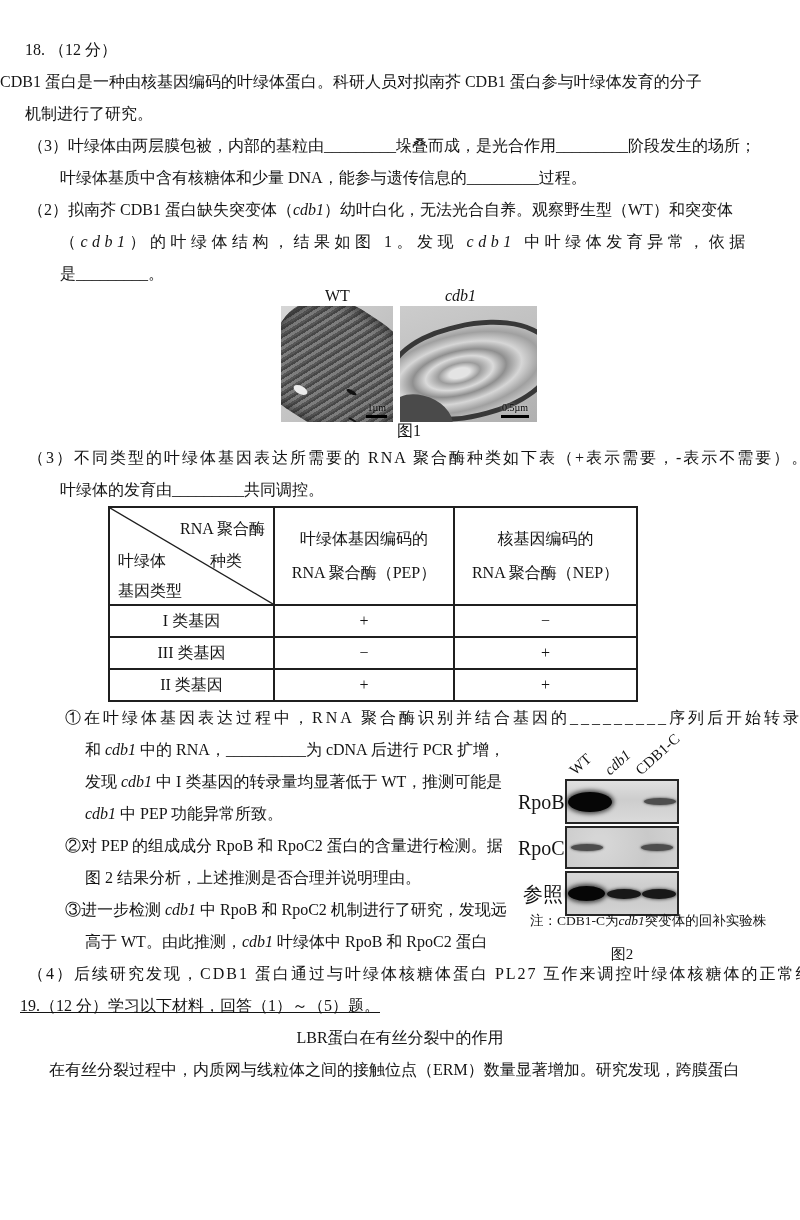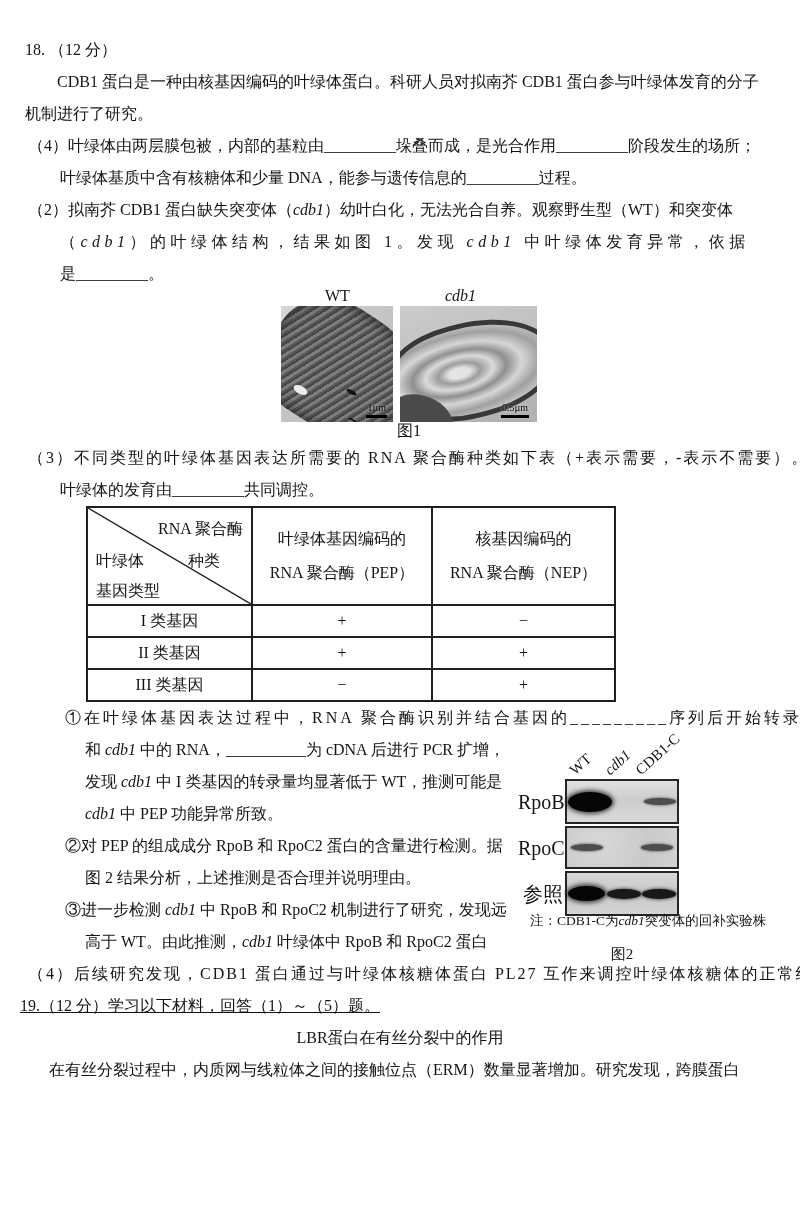--- a/index.html
+++ b/index.html
@@ -2,21 +2,21 @@
 <html><head>
 <meta charset="utf-8">
 <style>
   html,body{margin:0;padding:0;background:#ffffff;}
   .page{position:relative;width:800px;height:1220px;background:#fff;color:#141414;
         font-family:"Liberation Serif","DejaVu Serif",serif;font-size:16px;overflow:hidden;}
   .ln{height:32px;line-height:32px;white-space:nowrap;}
   .it, .it span{font-style:italic;}
   .first-pad{padding-top:34px;}
   .pl-head{padding-left:25px;}
-  .pl-ind{padding-left:57px;}
+  .pl-ind{}
   .pl-item{padding-left:28px;}
   .pl-hang{padding-left:60px;}
   .pl-sub{padding-left:65px;}
   .pl-subc{padding-left:85px;}
   .pl-q19{padding-left:20px;text-decoration:underline;}
   .pl-para{padding-left:49px;}
   .spread{letter-spacing:4.5px;}
   .spread-m{letter-spacing:3px;}
   .spread-xs{letter-spacing:2px;}
   .center{text-align:center;}
@@ -41,21 +41,21 @@
           background:radial-gradient(ellipse at 42% 50%,#e4e4e4 8%,#9c9c9c 16%,#dadada 26%,#8f8f8f 36%,#d6d6d6 48%,#a0a0a0 62%,#c8c8c8 76%);}
   .cdb-dark{position:absolute;left:-10px;bottom:-16px;width:64px;height:42px;background:#4a4a4a;
           border-radius:50%;transform:rotate(22deg);}
   .scalebar{position:absolute;bottom:4px;font-size:10px;line-height:15px;color:#050505;
           border-bottom:3px solid #000;padding:0 1px;text-shadow:0 0 3px #d9d9d9;}
   .sb-wt{right:6px;}
   .sb-cdb{right:8px;}
   .fig-cap1{position:absolute;left:0;right:0;top:130px;text-align:center;height:22px;line-height:22px;}
 
   
-  .table-wrap{padding-left:86px;height:196px;}
+  .table-wrap{padding-left:108px;height:196px;}
   table.rnatable{border-collapse:collapse;width:528px;table-layout:fixed;}
   table.rnatable td{border:2px solid #1f1f1f;text-align:center;vertical-align:middle;
                     font-size:16px;padding:0;}
   td.hdr{height:96px;line-height:34px;}
   td.rowcell{height:30px;line-height:30px;}
   td.corner{position:relative;}
   .corner svg{position:absolute;left:0;top:0;width:100%;height:100%;}
   .corner .ct{position:absolute;top:4px;right:8px;}
   .corner .cm1{position:absolute;top:36px;left:8px;}
   .corner .cm2{position:absolute;top:36px;left:100px;}
@@ -87,21 +87,21 @@
 </head>
 <body>
 
 <div class="page">
 
   <div class="ln pl-head first-pad"><span>18. （12 分）</span></div>
 
   <div class="ln pl-ind"><span>CDB1 蛋白是一种由核基因编码的叶绿体蛋白。科研人员对拟南芥 CDB1 蛋白参与叶绿体发育的分子</span></div>
   <div class="ln pl-head"><span>机制进行了研究。</span></div>
 
-  <div class="ln pl-item"><span>（4）叶绿体由两层膜包被，内部的基粒由_________垛叠而成，是光合作用_________阶段发生的场所；</span></div>
+  <div class="ln pl-item"><span>（3）叶绿体由两层膜包被，内部的基粒由_________垛叠而成，是光合作用_________阶段发生的场所；</span></div>
   <div class="ln pl-hang"><span>叶绿体基质中含有核糖体和少量 DNA，能参与遗传信息的_________过程。</span></div>
 
   <div class="ln pl-item"><span>（2）拟南芥 CDB1 蛋白缺失突变体（</span><span class="it">cdb1</span><span>）幼叶白化，无法光合自养。观察野生型（WT）和突变体</span></div>
   <div class="ln pl-hang spread"><span>（</span><span class="it">cdb1</span><span>）的叶绿体结构，结果如图 1。发现 </span><span class="it">cdb1</span><span> 中叶绿体发育异常，依据</span></div>
   <div class="ln pl-hang"><span>是_________。</span></div>
 
   <div class="fig1">
     <span class="fig1-label wt"><span>WT</span></span>
     <span class="fig1-label cdb"><span class="it">cdb1</span></span>
     <div class="em em-wt">
@@ -146,27 +146,27 @@
           <div>核基因编码的</div>
           <div>RNA 聚合酶（NEP）</div>
         </td>
       </tr>
       <tr>
         <td class="rowcell">I 类基因</td>
         <td class="rowcell">+</td>
         <td class="rowcell">−</td>
       </tr>
       <tr>
-        <td class="rowcell">II 类基因</td>
-        <td class="rowcell">+</td>
-        <td class="rowcell">+</td>
-      </tr>
-      <tr>
         <td class="rowcell">III 类基因</td>
         <td class="rowcell">−</td>
+        <td class="rowcell">+</td>
+      </tr>
+      <tr>
+        <td class="rowcell">II 类基因</td>
+        <td class="rowcell">+</td>
         <td class="rowcell">+</td>
       </tr>
     </tbody>
       </table>
   </div>
 
   <div class="ln pl-sub spread-m"><span>①在叶绿体基因表达过程中，RNA 聚合酶识别并结合基因的_________序列后开始转录。提取 WT</span></div>
   <div class="ln pl-subc"><span>和 </span><span class="it">cdb1</span><span> 中的 RNA，__________为 cDNA 后进行 PCR 扩增，</span></div>
   <div class="ln pl-subc"><span>发现 </span><span class="it">cdb1</span><span> 中 I 类基因的转录量均显著低于 WT，推测可能是</span></div>
   <div class="ln pl-subc"><span class="it">cdb1</span><span> 中 PEP 功能异常所致。</span></div>

